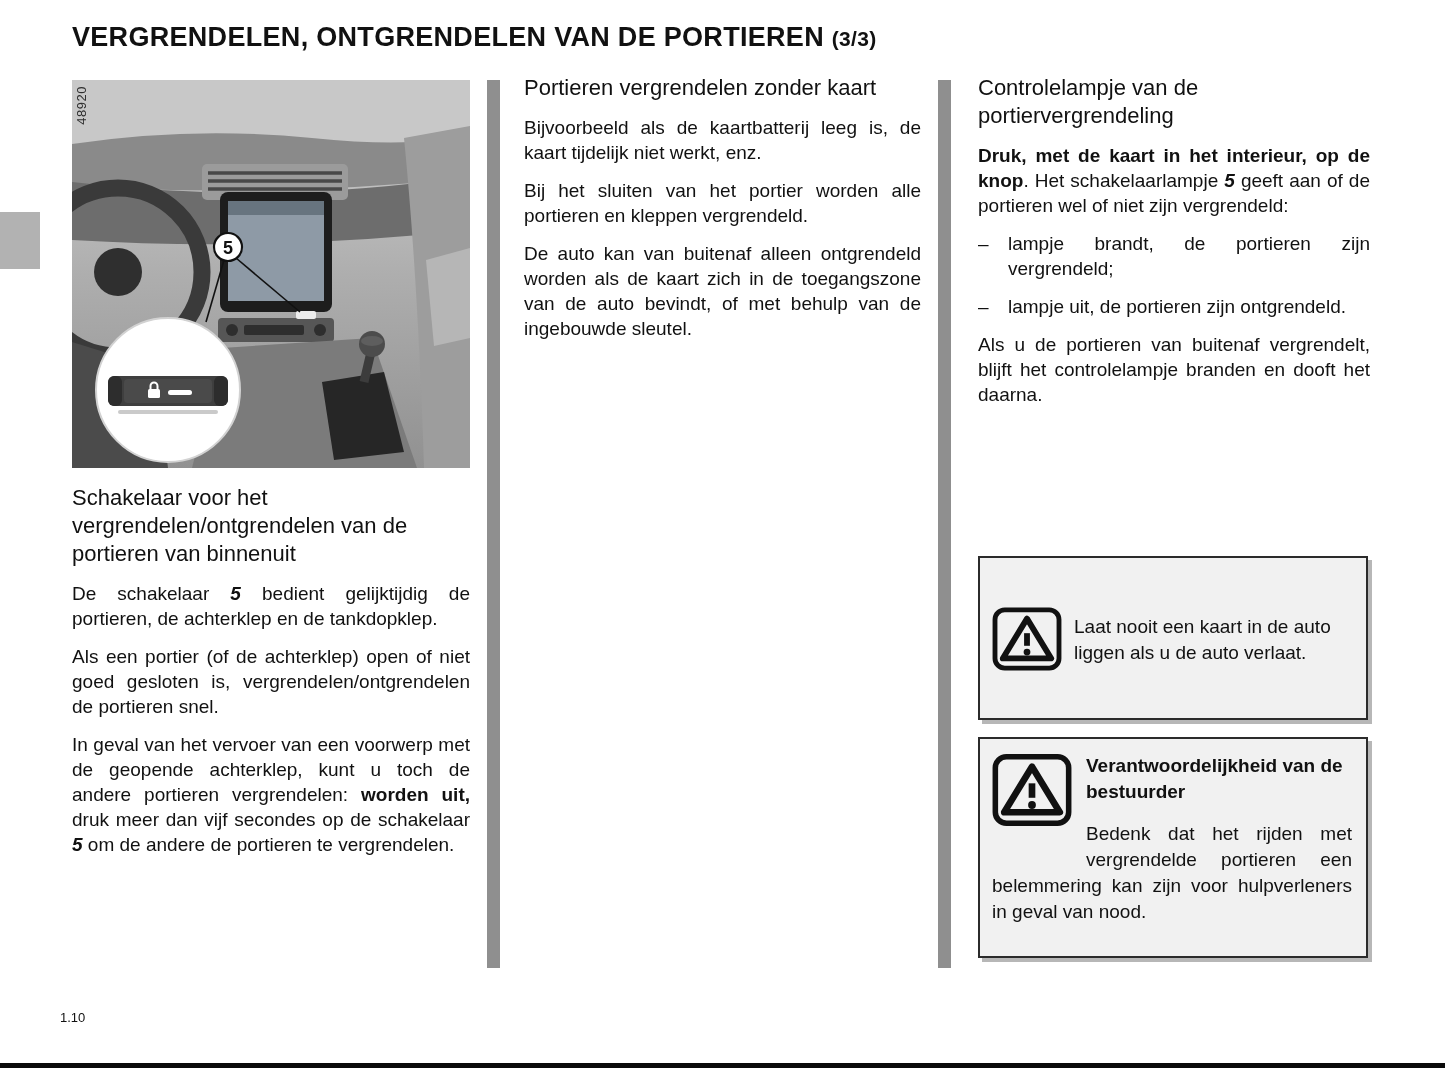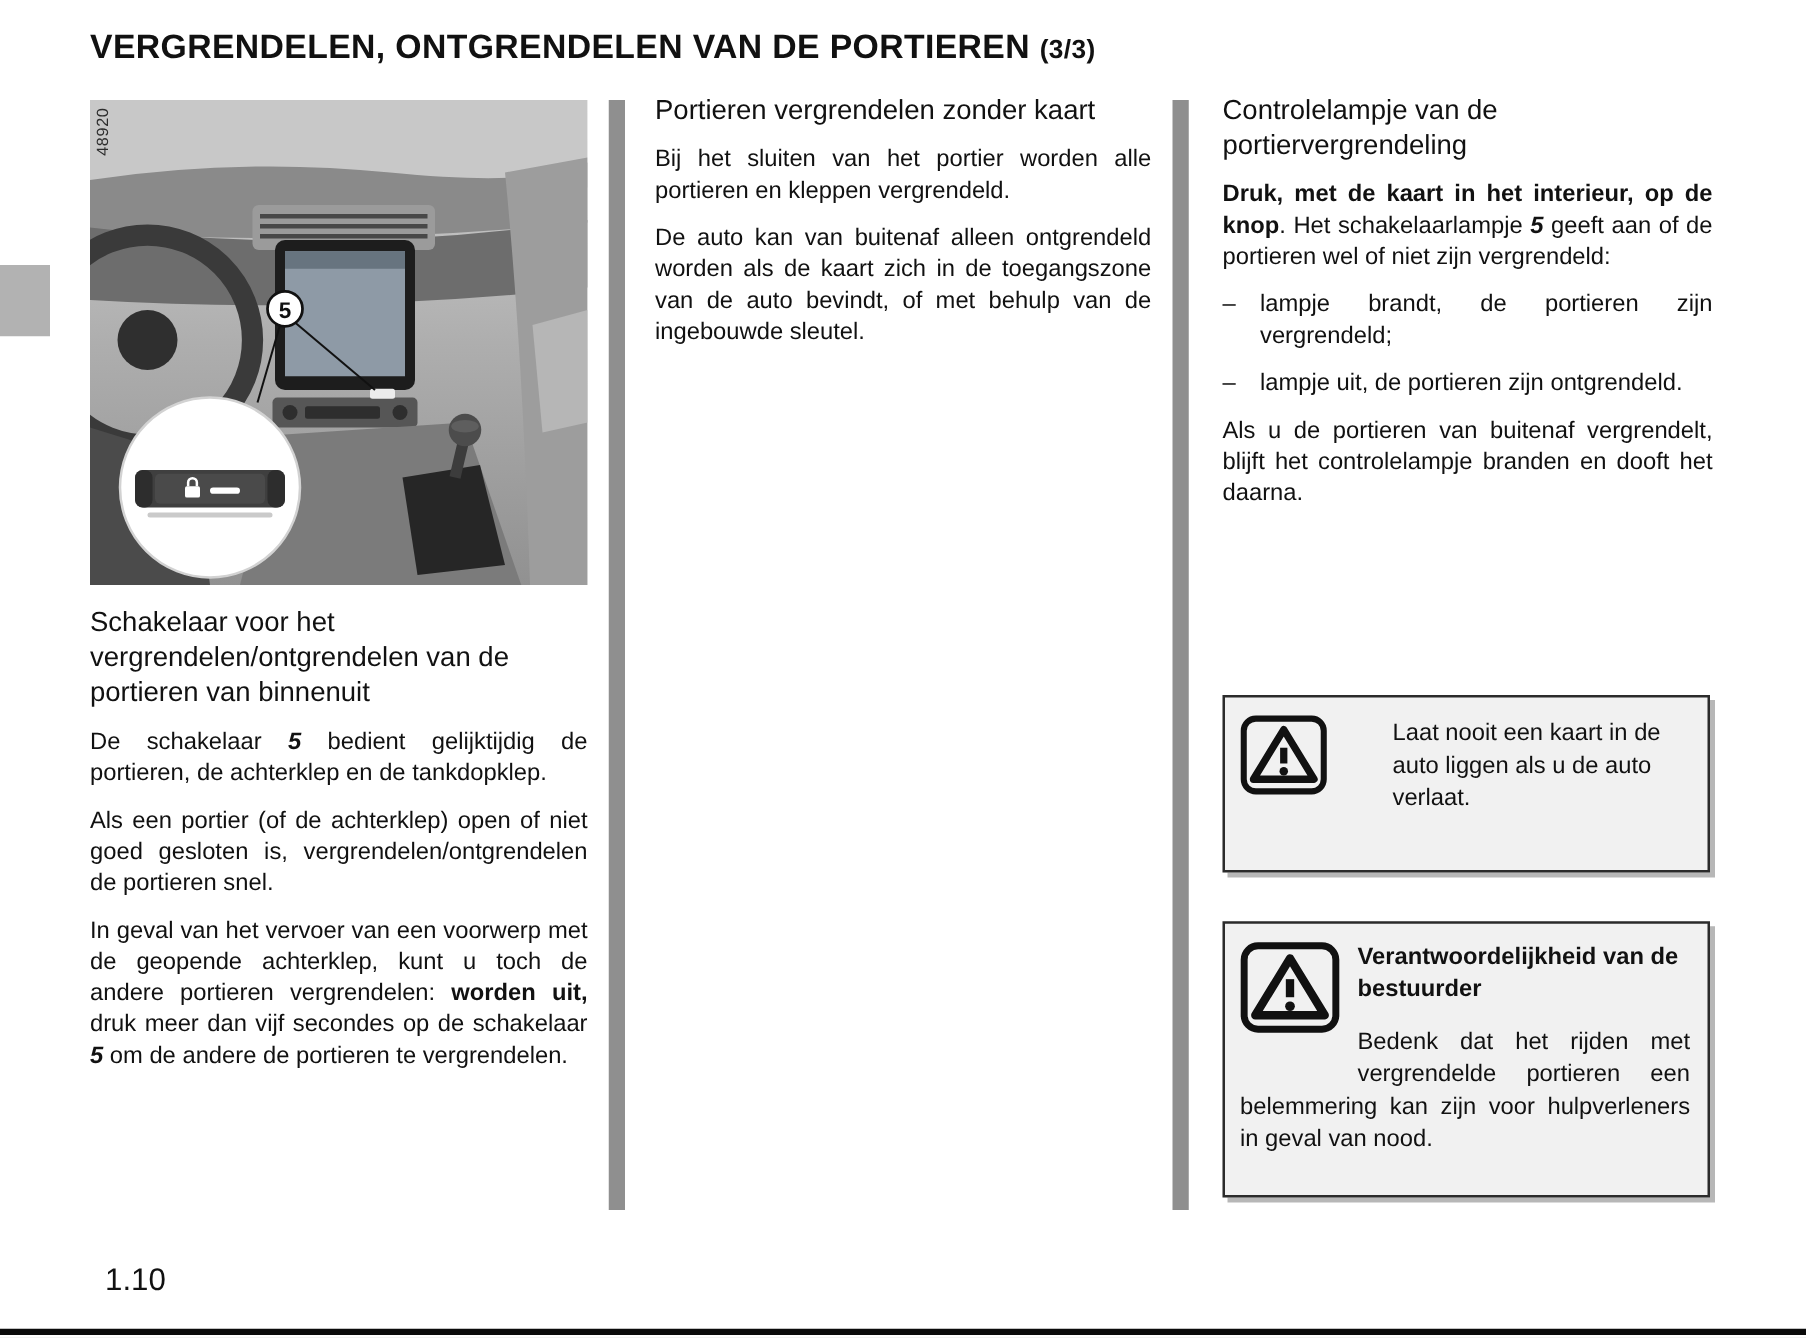--- a/index.html
+++ b/index.html
@@ -55,32 +55,32 @@
   .bullet .dash { flex:0 0 30px; }
   .bullet .bullet-text { flex:1; text-align:justify; }
   .warn-box {
     position:absolute; left:978px; width:390px;
     background:#f1f1f1;
     border:2px solid #2b2b2b;
     box-shadow:4px 4px 0 #b7b7b7;
     padding:14px 14px 12px 12px;
     font-size:19px; line-height:26px;
   }
-  .warn-box-1 { top:556px; height:142px; display:flex; align-items:flex-start;gap:40px; }
+  .warn-box-1 { top:556px; height:164px; display:flex; align-items:center; }
   .warn-box-1 .warn-text { padding-left:12px; padding-top:2px; text-align:left; }
   .warn-box-2 { top:737px; height:221px; }
   .warn-icon { width:70px; height:64px; flex:0 0 auto; }
   .warn-icon-float {
     float:left; width:82px; height:104px; margin-right:12px;
   }
   .warn-icon-float svg { width:80px; height:74px; }
   .warn-box-2 h3 { font-size:19px; line-height:26px; font-weight:bold; margin-bottom:16px; }
   .warn-box-2 p { text-align:justify; }
   .page-number {
-    position:absolute; left:84px; top:1010px; font-size:25px;
+    position:absolute; left:60px; top:1010px; font-size:13px;
   }
 </style>
 </head>
 <body>
 
 <div class="page">
 
   <h1 class="title">
     <span>VERGRENDELEN, ONTGRENDELEN VAN DE PORTIEREN</span>
     <span class="title-suffix">(3/3)</span>
@@ -151,20 +151,21 @@
 
   <div class="col col-left">
     <h2>Schakelaar voor het vergrendelen/ontgrendelen van de portieren van binnenuit</h2>
     <p><span>De schakelaar </span><span style="font-weight: bold; font-style: italic;">5</span><span> bedient gelijktijdig de portieren, de achterklep en de tankdopklep.</span></p>
     <p><span>Als een portier (of de achterklep) open of niet goed gesloten is, vergrendelen/ontgrendelen de portieren snel.</span></p>
     <p><span>In geval van het vervoer van een voorwerp met de geopende achterklep, kunt u toch de andere portieren vergrendelen: </span><span style="font-weight: bold;">worden uit,</span><span> druk meer dan vijf secondes op de schakelaar </span><span style="font-weight: bold; font-style: italic;">5</span><span> om de andere de portieren te vergrendelen.</span></p>
   </div>
 
   <div class="col col-mid">
     <h2>Portieren vergrendelen zonder kaart</h2>
+    <p><span>Bijvoorbeeld als de kaartbatterij leeg is, de kaart tijdelijk niet werkt, enz.</span></p>
     <p><span>Bij het sluiten van het portier worden alle portieren en kleppen vergrendeld.</span></p>
     <p><span>De auto kan van buitenaf alleen ontgrendeld worden als de kaart zich in de toegangszone van de auto bevindt, of met behulp van de ingebouwde sleutel.</span></p>
   </div>
 
   <div class="col col-right">
     <h2>Controlelampje van de portiervergrendeling</h2>
     <p><span style="font-weight: bold;">Druk, met de kaart in het interieur, op de knop</span><span>. Het schakelaarlampje </span><span style="font-weight: bold; font-style: italic;">5</span><span> geeft aan of de portieren wel of niet zijn vergrendeld:</span></p>
     <p class="bullet">
       <span class="dash">–</span>
       <span class="bullet-text">lampje brandt, de portieren zijn vergrendeld;</span>

